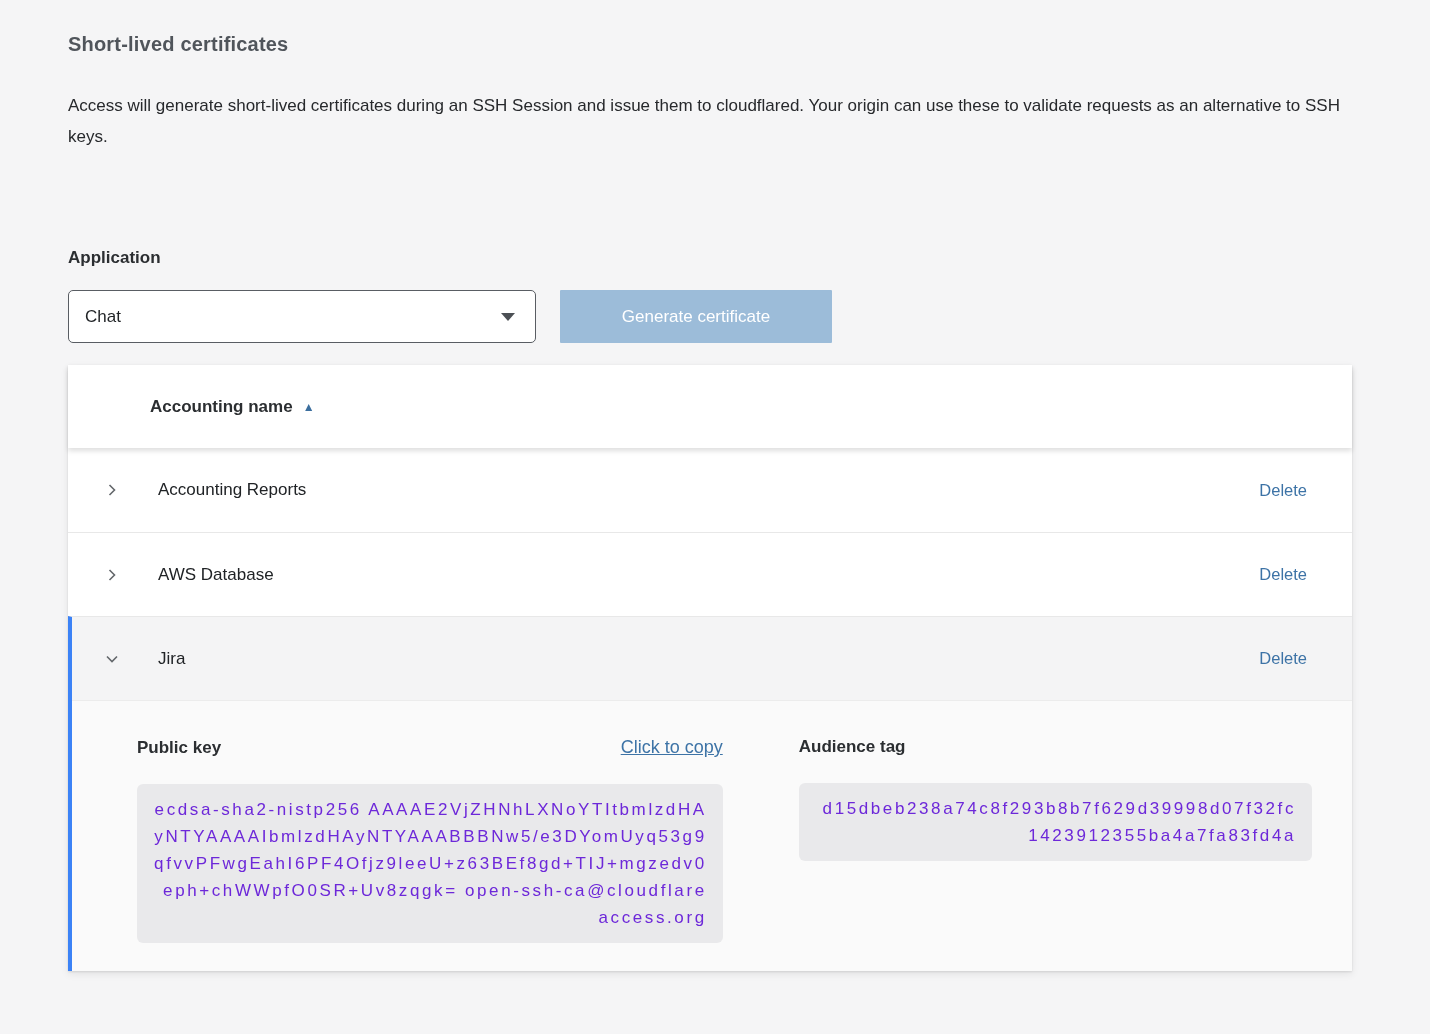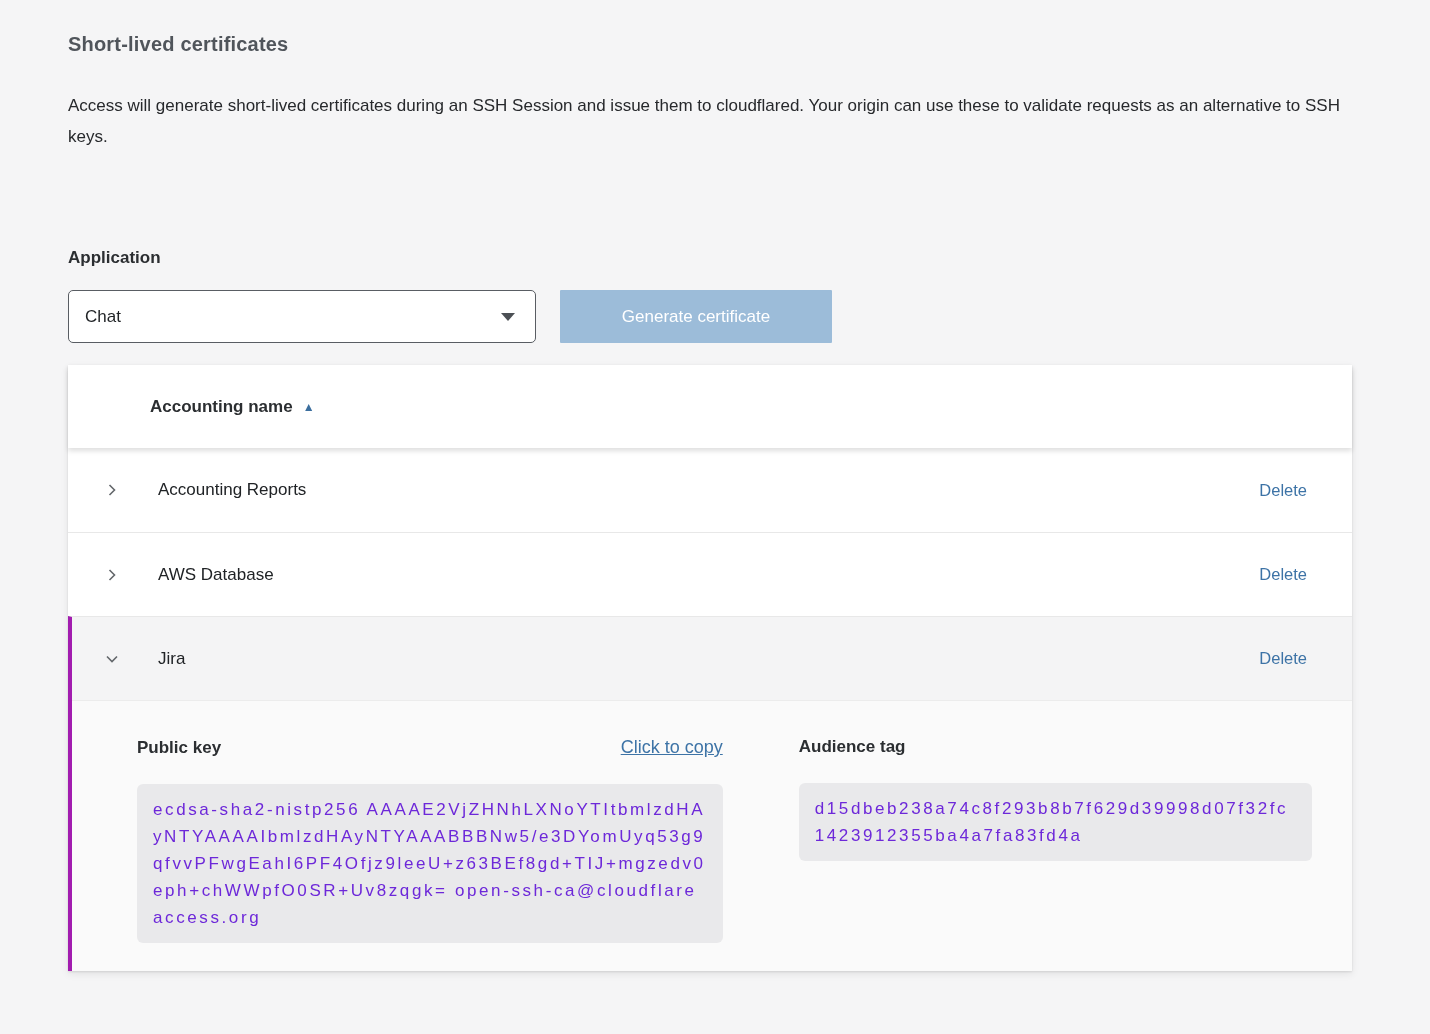--- a/index.html
+++ b/index.html
@@ -50,21 +50,21 @@
   .row { height: 84px; display: flex; align-items: center; padding: 0 45px 0 32px; background: #fff; }
   .row + .row { border-top: 1px solid #e8e8e8; }
   .chev {
     width: 24px; height: 24px; flex: 0 0 24px;
     display: flex; align-items: center; justify-content: center;
     color: #63676b; cursor: pointer;
   }
   .row-name { margin-left: 34px; font-size: 17px; color: #202326; }
   .delete-link { margin-left: auto; font-size: 16.5px; color: #3d73a6; text-decoration: none; cursor: pointer; }
 
-  .expanded-region { border-left: 4px solid #a21caf; border-top: 1px solid #e8e8e8; }
+  .expanded-region { border-left: 4px solid #3b82f6; border-top: 1px solid #e8e8e8; text-align: right; }
   .expanded-region .row { padding-left: 28px; background: #f4f4f5; border-bottom: 1px solid #ececec; }
 
   .detail-panel { background: #fafafa; padding: 36px 40px 28px 65px; display: flex; align-items: flex-start; }
   .detail-col-key { width: 590px; margin-right: 76px; }
   .detail-col-aud { width: 517px; }
   .detail-label-row { display: flex; align-items: baseline; justify-content: space-between; }
   .detail-label { font-size: 17px; font-weight: bold; color: #2b2e31; }
   .copy-link { font-size: 18px; color: #3d73a6; text-decoration: underline; cursor: pointer; margin-left: 16px; }
   .code-box {
     margin-top: 26px; background: #e9e9eb; border-radius: 6px;

